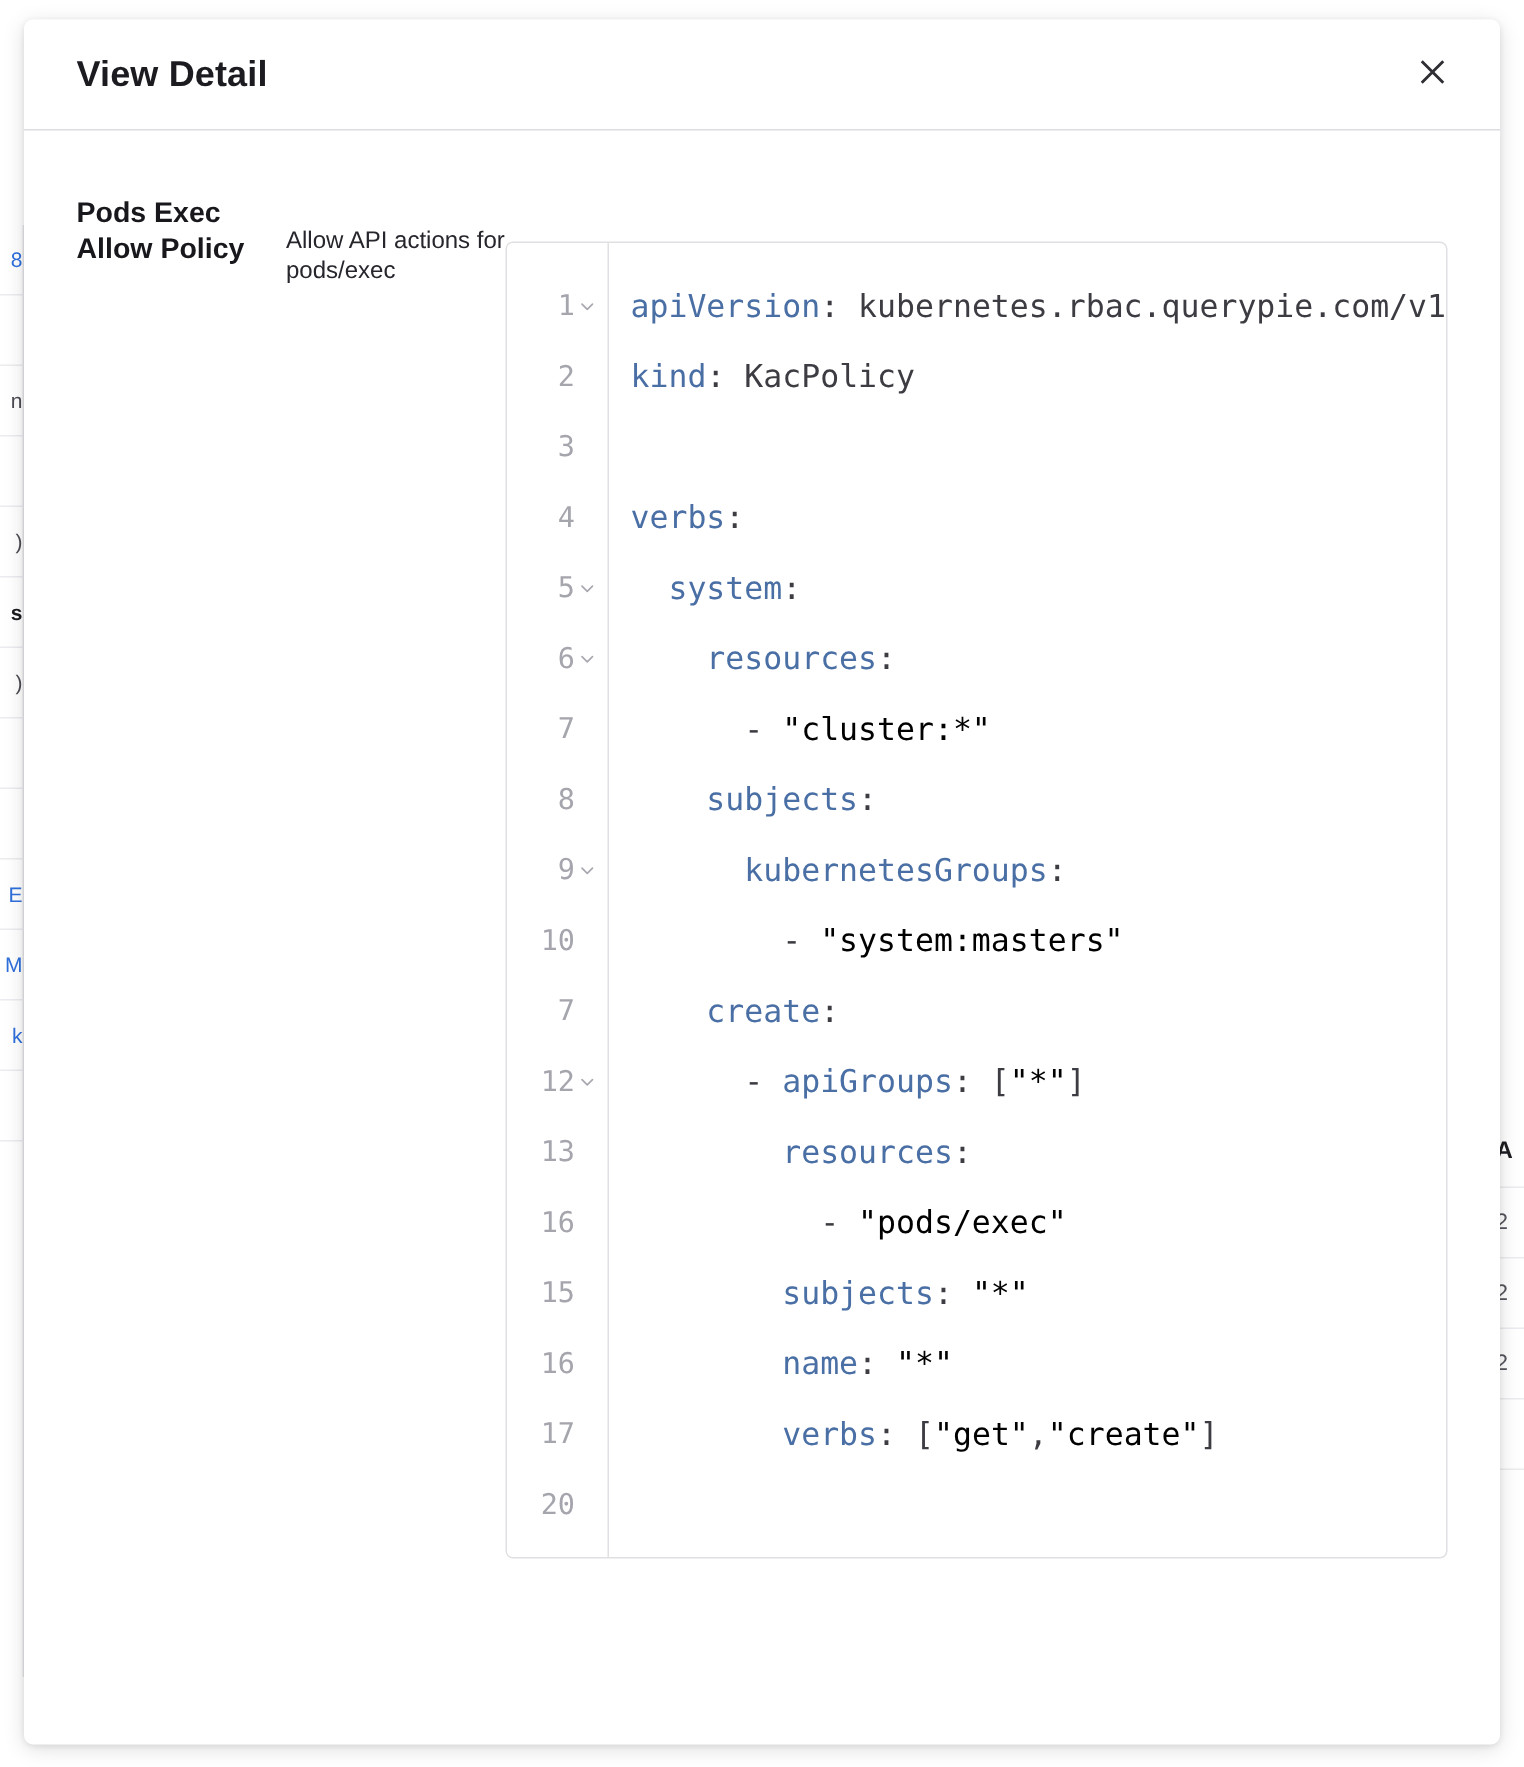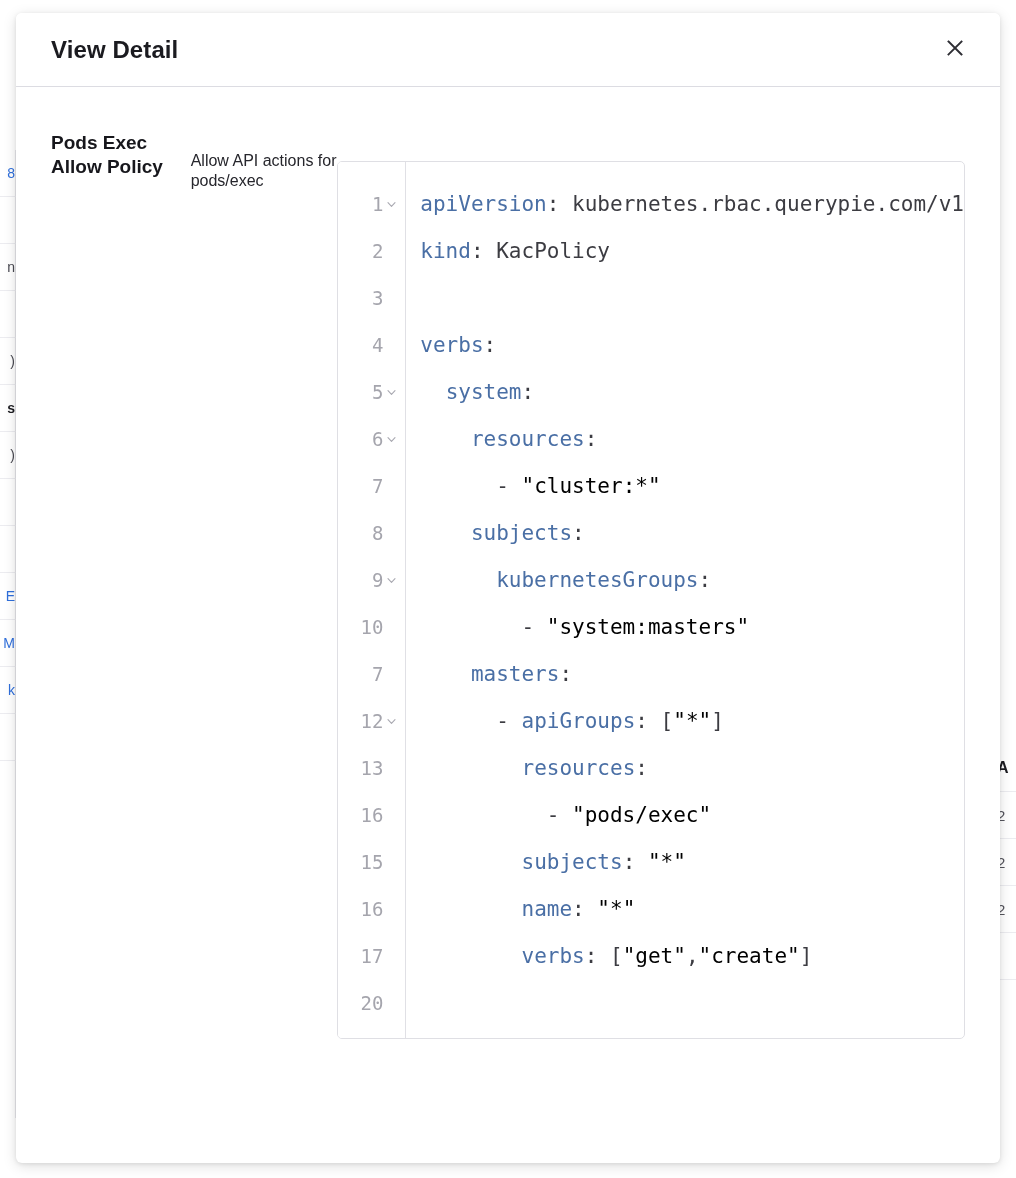--- a/index.html
+++ b/index.html
@@ -306,21 +306,21 @@
             <div class="code-row"><span class="tok-key">apiVersion</span><span class="tok-punc">: </span><span class="tok-plain">kubernetes.rbac.querypie.com/v1</span></div>
             <div class="code-row"><span class="tok-key">kind</span><span class="tok-punc">: </span><span class="tok-plain">KacPolicy</span></div>
             <div class="code-row">&nbsp;</div>
             <div class="code-row"><span class="tok-key">verbs</span><span class="tok-punc">:</span></div>
             <div class="code-row"><span class="tok-plain">  </span><span class="tok-key">system</span><span class="tok-punc">:</span></div>
             <div class="code-row"><span class="tok-plain">    </span><span class="tok-key">resources</span><span class="tok-punc">:</span></div>
             <div class="code-row"><span class="tok-plain">      - </span><span class="tok-string">"cluster:*"</span></div>
             <div class="code-row"><span class="tok-plain">    </span><span class="tok-key">subjects</span><span class="tok-punc">:</span></div>
             <div class="code-row"><span class="tok-plain">      </span><span class="tok-key">kubernetesGroups</span><span class="tok-punc">:</span></div>
             <div class="code-row"><span class="tok-plain">        - </span><span class="tok-string">"system:masters"</span></div>
-            <div class="code-row"><span class="tok-plain">    </span><span class="tok-key">masters</span><span class="tok-punc">:</span></div>
+            <div class="code-row"><span class="tok-plain">    </span><span class="tok-key">create</span><span class="tok-punc">:</span></div>
             <div class="code-row"><span class="tok-plain">      - </span><span class="tok-key">apiGroups</span><span class="tok-punc">: </span><span class="tok-punc">[</span><span class="tok-string">"*"</span><span class="tok-punc">]</span></div>
             <div class="code-row"><span class="tok-plain">        </span><span class="tok-key">resources</span><span class="tok-punc">:</span></div>
             <div class="code-row"><span class="tok-plain">          - </span><span class="tok-string">"pods/exec"</span></div>
             <div class="code-row"><span class="tok-plain">        </span><span class="tok-key">subjects</span><span class="tok-punc">: </span><span class="tok-string">"*"</span></div>
             <div class="code-row"><span class="tok-plain">        </span><span class="tok-key">name</span><span class="tok-punc">: </span><span class="tok-string">"*"</span></div>
             <div class="code-row"><span class="tok-plain">        </span><span class="tok-key">verbs</span><span class="tok-punc">: </span><span class="tok-punc">[</span><span class="tok-string">"get"</span><span class="tok-punc">,</span><span class="tok-string">"create"</span><span class="tok-punc">]</span></div>
             <div class="code-row">&nbsp;</div>
           </div>
       </div>
     </div>

